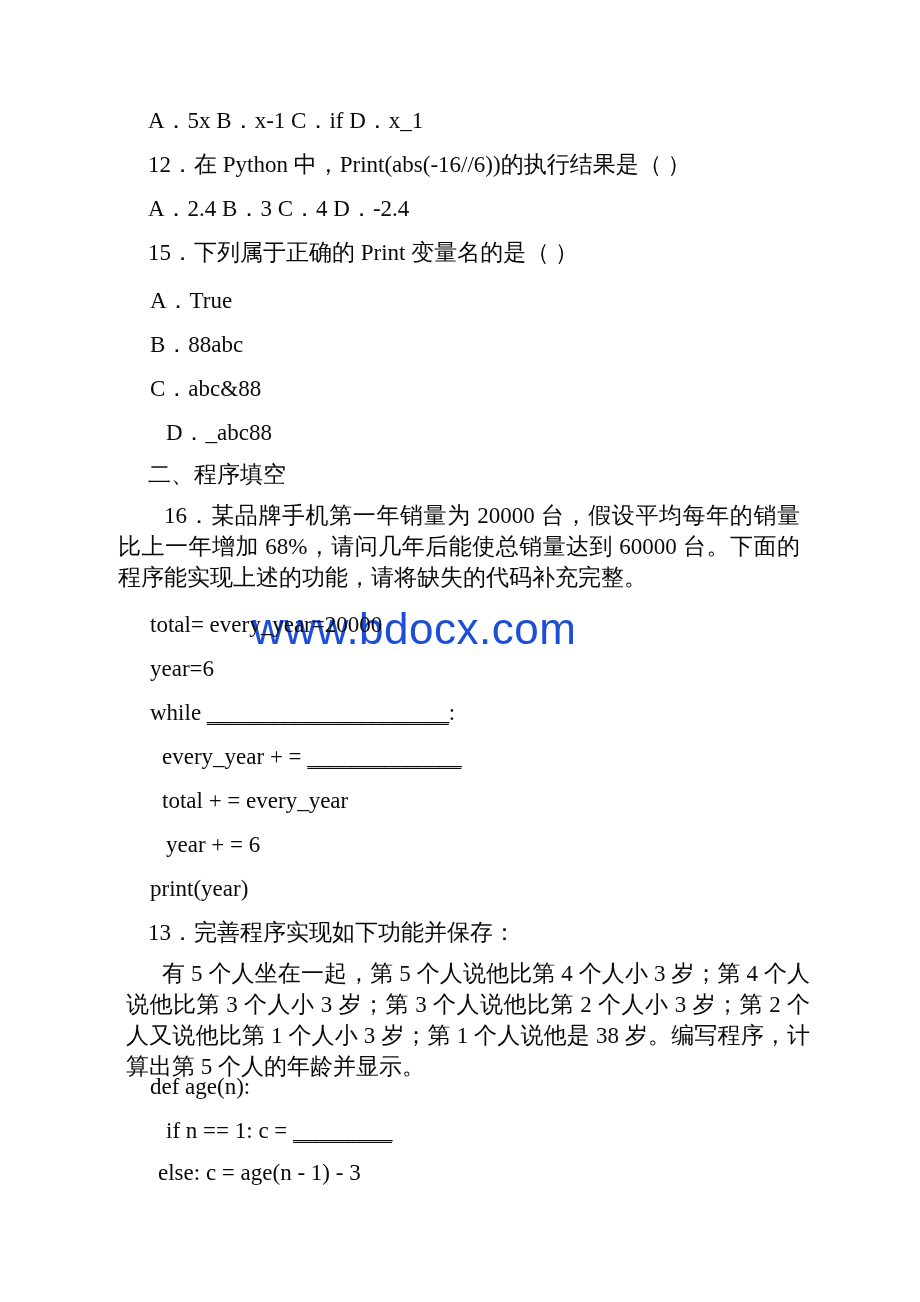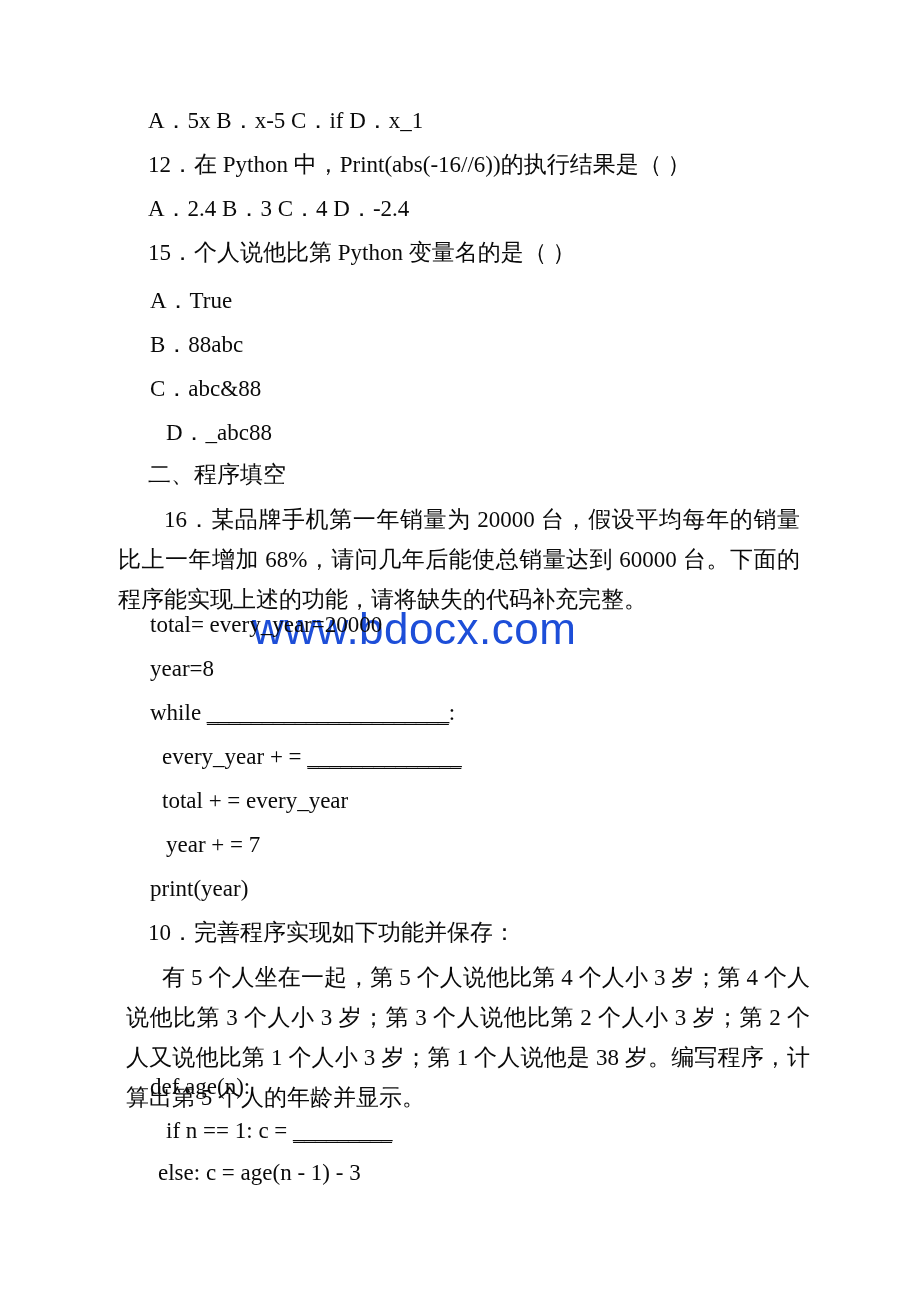--- a/index.html
+++ b/index.html
@@ -51,21 +51,21 @@
     position: absolute;
     white-space: pre;
     font-size: 23px;
     line-height: 26px;
   }
 
   
   .para {
     position: absolute;
     font-size: 23px;
-    line-height: 40px;
+    line-height: 31px;
     text-align: justify;
     text-justify: inter-character;
     text-align-last: left;
   }
 
   .cjk {
     font-family: "Liberation Serif", "DejaVu Serif", serif;
   }
 
   .blank {
@@ -78,52 +78,52 @@
 </style>
 </head>
 <body>
 
 <div class="page">
 
   <div class="watermark">www.bdocx.com</div>
 
   <div class="content">
 
-    <div class="line" style="left:148px; top:108px;">A．5x B．x-5 C．if D．x_1</div>
+    <div class="line" style="left:148px; top:108px;">A．5x B．x-1 C．if D．x_1</div>
 
     <div class="line cjk" style="left:148px; top:152px;"><span>12．</span><span>在 Python 中，Print(abs(-16//6))的执行结果是（ ）</span></div>
 
     <div class="line" style="left:148px; top:196px;">A．2.4 B．3 C．4 D．-2.4</div>
 
-    <div class="line cjk" style="left:148px; top:240px;"><span>15．</span><span>个人说他比第 Python 变量名的是（ ）</span></div>
+    <div class="line cjk" style="left:148px; top:240px;"><span>15．</span><span>下列属于正确的 Print 变量名的是（ ）</span></div>
 
     <div class="line" style="left:150px; top:288px;">A．True</div>
     <div class="line" style="left:150px; top:332px;">B．88abc</div>
     <div class="line" style="left:150px; top:376px;">C．abc&amp;88</div>
     <div class="line" style="left:150px; top:420px;margin-left:16px;">D．_abc88</div>
 
     <div class="line cjk" style="left:148px; top:462px;">二、程序填空</div>
 
     <div class="para cjk" style="left:118px; top:500px; width:682px; text-indent:46px;"><span>16．</span><span>某品牌手机第一年销量为 20000 台，假设平均每年的销量比上一年增加 68%，请问几年后能使总销量达到 60000 台。下面的程序能实现上述的功能，请将缺失的代码补充完整。</span></div>
 
     <div class="line" style="left:150px; top:612px;">total= every_year=20000</div>
 
-    <div class="line" style="left:150px; top:656px;">year=8</div>
+    <div class="line" style="left:150px; top:656px;">year=6</div>
 
     <div class="line" style="left:150px; top:700px;"><span>while </span><span class="blank u-long">______________________</span><span>:</span></div>
 
     <div class="line" style="left:162px; top:744px;"><span>every_year + = </span><span class="blank u-long">______________</span></div>
 
     <div class="line" style="left:162px; top:788px;">total + = every_year</div>
 
-    <div class="line" style="left:166px; top:832px;">year + = 7</div>
+    <div class="line" style="left:166px; top:832px;">year + = 6</div>
 
     <div class="line" style="left:150px; top:876px;">print(year)</div>
 
-    <div class="line cjk" style="left:148px; top:920px;"><span>10．</span><span>完善程序实现如下功能并保存：</span></div>
+    <div class="line cjk" style="left:148px; top:920px;"><span>13．</span><span>完善程序实现如下功能并保存：</span></div>
 
     <div class="para cjk" style="left:126px; top:958px; width:684px; text-indent:36px;">有 5 个人坐在一起，第 5 个人说他比第 4 个人小 3 岁；第 4 个人说他比第 3 个人小 3 岁；第 3 个人说他比第 2 个人小 3 岁；第 2 个人又说他比第 1 个人小 3 岁；第 1 个人说他是 38 岁。编写程序，计算出第 5 个人的年龄并显示。</div>
 
     <div class="line" style="left:150px; top:1074px;">def age(n):</div>
 
     <div class="line" style="left:166px; top:1118px;"><span>if n == 1: c = </span><span class="blank u-long">_________</span></div>
 
     <div class="line" style="left:158px; top:1160px;">else: c = age(n - 1) - 3</div>
 
   </div>

